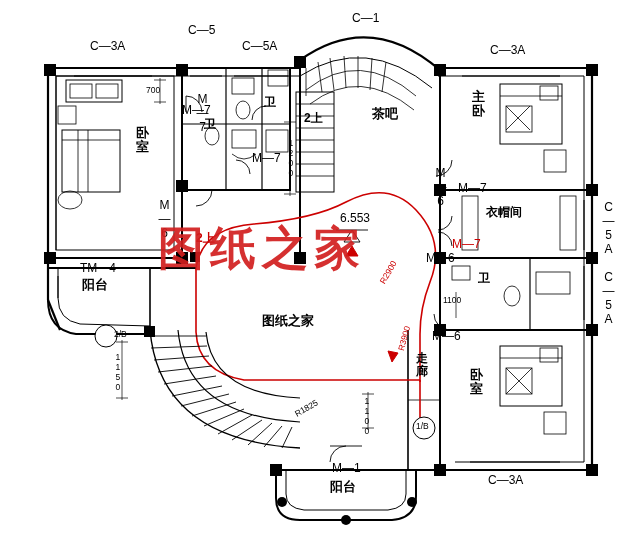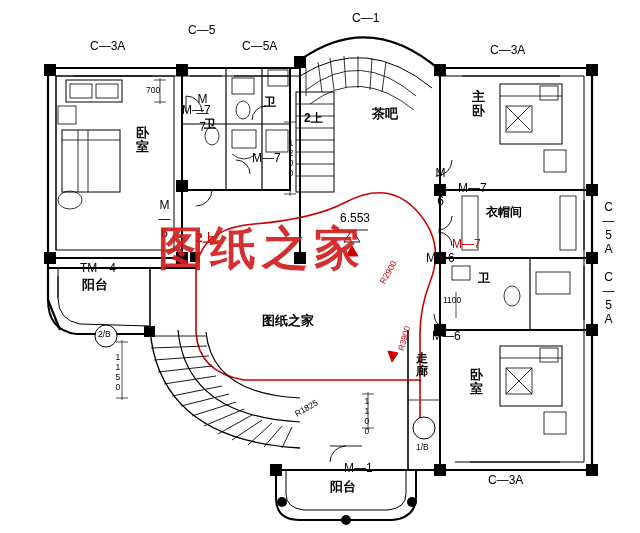--- a/index.html
+++ b/index.html
@@ -280,21 +280,21 @@
   <div class="lbl small" style="left:182px;top:104px;">M—7</div>
   <div class="lbl small" style="left:252px;top:152px;">M—7</div>
   <div class="lbl small" style="left:458px;top:182px;">M—7</div>
   <div class="lbl small red" style="left:452px;top:238px;">M—7</div>
   <div class="lbl small v" style="left:196px;top:92px;">M—7</div>
 
   <div class="lbl small v" style="left:158px;top:198px;">M—6</div>
   <div class="lbl small v" style="left:434px;top:166px;">M—6</div>
   <div class="lbl small" style="left:432px;top:330px;">M—6</div>
   <div class="lbl small" style="left:426px;top:252px;">M—6</div>
-  <div class="lbl small" style="left:344px;top:462px;">M—1</div>
+  <div class="lbl small" style="left:332px;top:462px;">M—1</div>
 
   <div class="lbl room" style="left:372px;top:107px;">茶吧</div>
   <div class="lbl room" style="left:472px;top:90px;text-align:center;">主
 卧</div>
   <div class="lbl room" style="left:136px;top:126px;text-align:center;">卧
 室</div>
   <div class="lbl room" style="left:470px;top:368px;text-align:center;">卧
 室</div>
   <div class="lbl room2" style="left:486px;top:206px;">衣帽间</div>
   <div class="lbl room2" style="left:264px;top:96px;">卫</div>
@@ -304,17 +304,17 @@
   <div class="lbl room" style="left:82px;top:278px;">阳台</div>
   <div class="lbl room" style="left:330px;top:480px;">阳台</div>
   <div class="lbl room" style="left:262px;top:314px;">图纸之家</div>
   <div class="lbl room2" style="left:416px;top:352px;text-align:center;">走
 廊</div>
   <div class="lbl room2" style="left:304px;top:112px;">2上</div>
   <div class="lbl room2 red" style="left:196px;top:232px;">2上</div>
 
   <div class="lbl small" style="left:340px;top:212px;">6.553</div>
 
-  <div class="lbl tiny" style="left:98px;top:330px;">2/B</div>
-  <div class="lbl tiny" style="left:416px;top:443px;">1/B</div>
+  <div class="lbl tiny" style="left:114px;top:330px;">2/B</div>
+  <div class="lbl tiny" style="left:416px;top:422px;">1/B</div>
 
   <div id="watermark">图纸之家</div>
 </div>
 
 </body></html>

